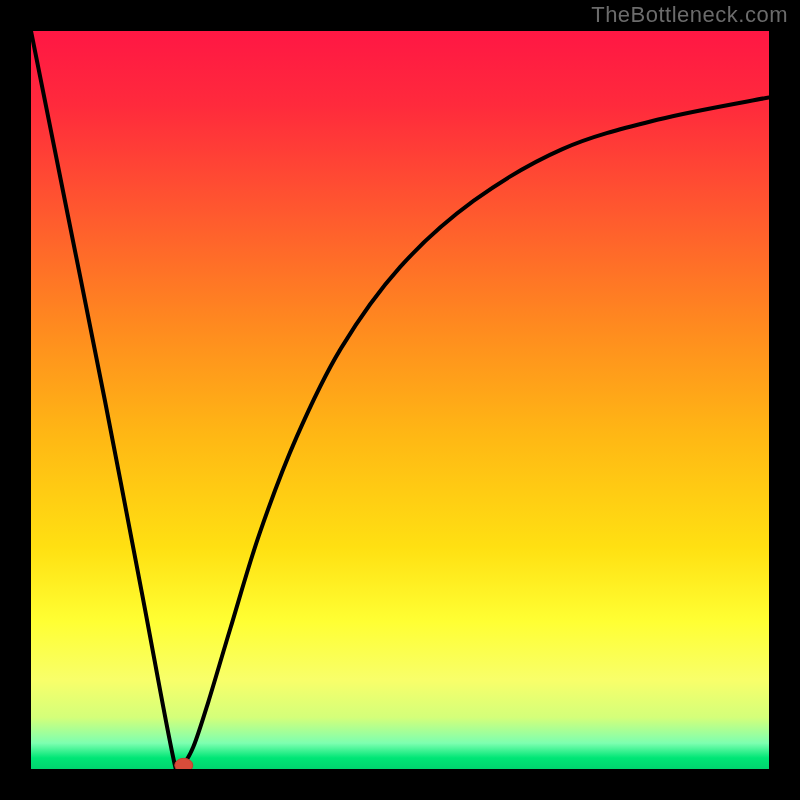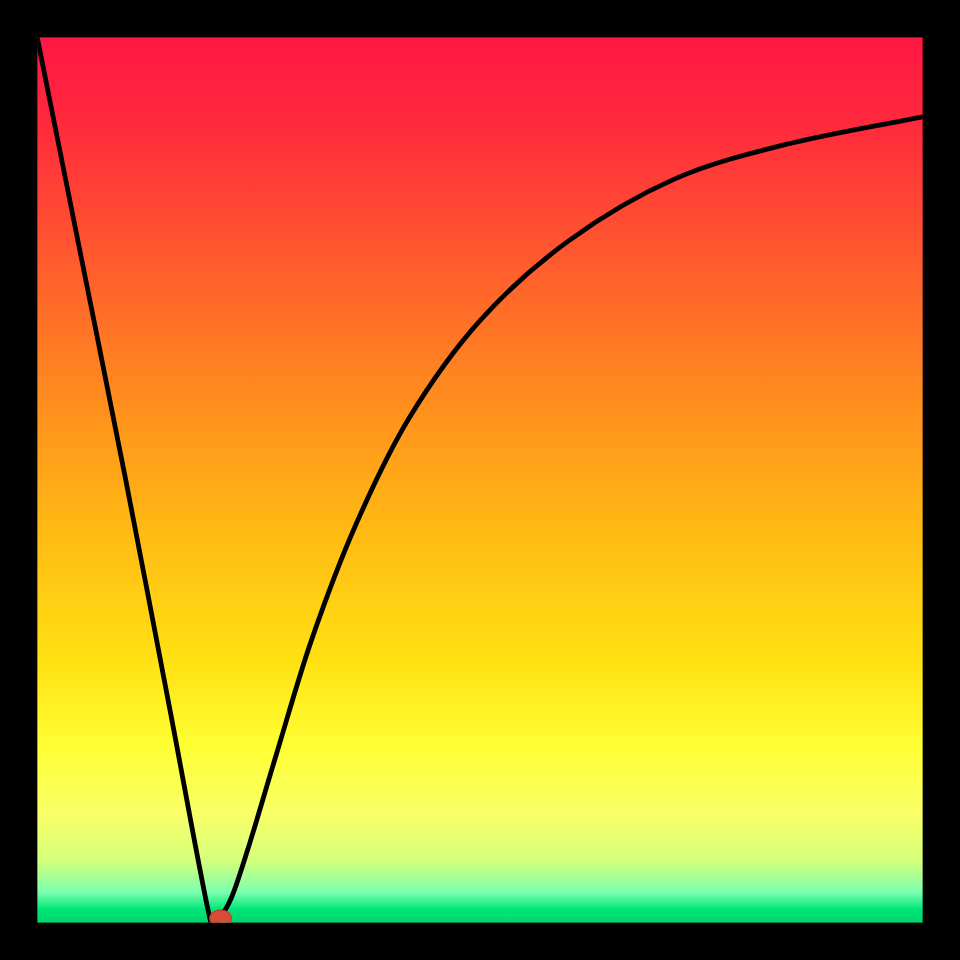--- a/index.html
+++ b/index.html
@@ -55,13 +55,14 @@
         </linearGradient>
       </defs>
       <rect x="0" y="0" width="738" height="738" fill="url(#grad)"></rect>
     </svg>
   <svg id="curve" class="plot" width="738" height="738" viewBox="0 0 738 738" style="left: 31px; top: 31px;">
       <path d="M 0 0 C 6.1499999999999995 30.75 24.6 123 36.9 184.5 C 49.199999999999996 246 61.49999999999999 306.27 73.8 369 C 86.1 431.73 99.015 499.995 110.7 560.88 C 122.385 621.765 137.145 705.405 143.91 734.31 C 150.67499999999998 763.2149999999999 148.21499999999997 737.385 151.29 734.31 C 154.365 731.2349999999999 158.055 726.315 162.36 715.86 C 166.66500000000002 705.405 170.97 691.26 177.12 671.58 C 183.27 651.9000000000001 190.65000000000003 626.07 199.26000000000002 597.7800000000001 C 207.87 569.4900000000001 217.71 533.8199999999999 228.78 501.84 C 239.85 469.85999999999996 252.15 436.65000000000003 265.68 405.90000000000003 C 279.21 375.15000000000003 292.74 345.63000000000005 309.96 317.34000000000003 C 327.17999999999995 289.05 346.86 260.76 369 236.15999999999997 C 391.14 211.55999999999995 415.74 189.41999999999996 442.8 169.73999999999998 C 469.86 150.06 500.61 131.61 531.36 118.08000000000003 C 562.11 104.55000000000003 592.8599999999999 97.17000000000002 627.3 88.56 C 661.74 79.94999999999999 719.55 70.10999999999999 738 66.41999999999997" fill="none" stroke="#000000" stroke-width="4" stroke-linecap="round" stroke-linejoin="round"></path>
     </svg>
   <svg id="marker" class="plot" width="738" height="738" viewBox="0 0 738 738" style="left: 31px; top: 31px;">
       <ellipse cx="152.766" cy="734.31" rx="9" ry="7" fill="#d84c3a" stroke="#c23d2e" stroke-width="1"></ellipse>
     </svg>
+  <div class="watermark">TheBottleneck.com</div>
 </div>
 
 </body></html>

